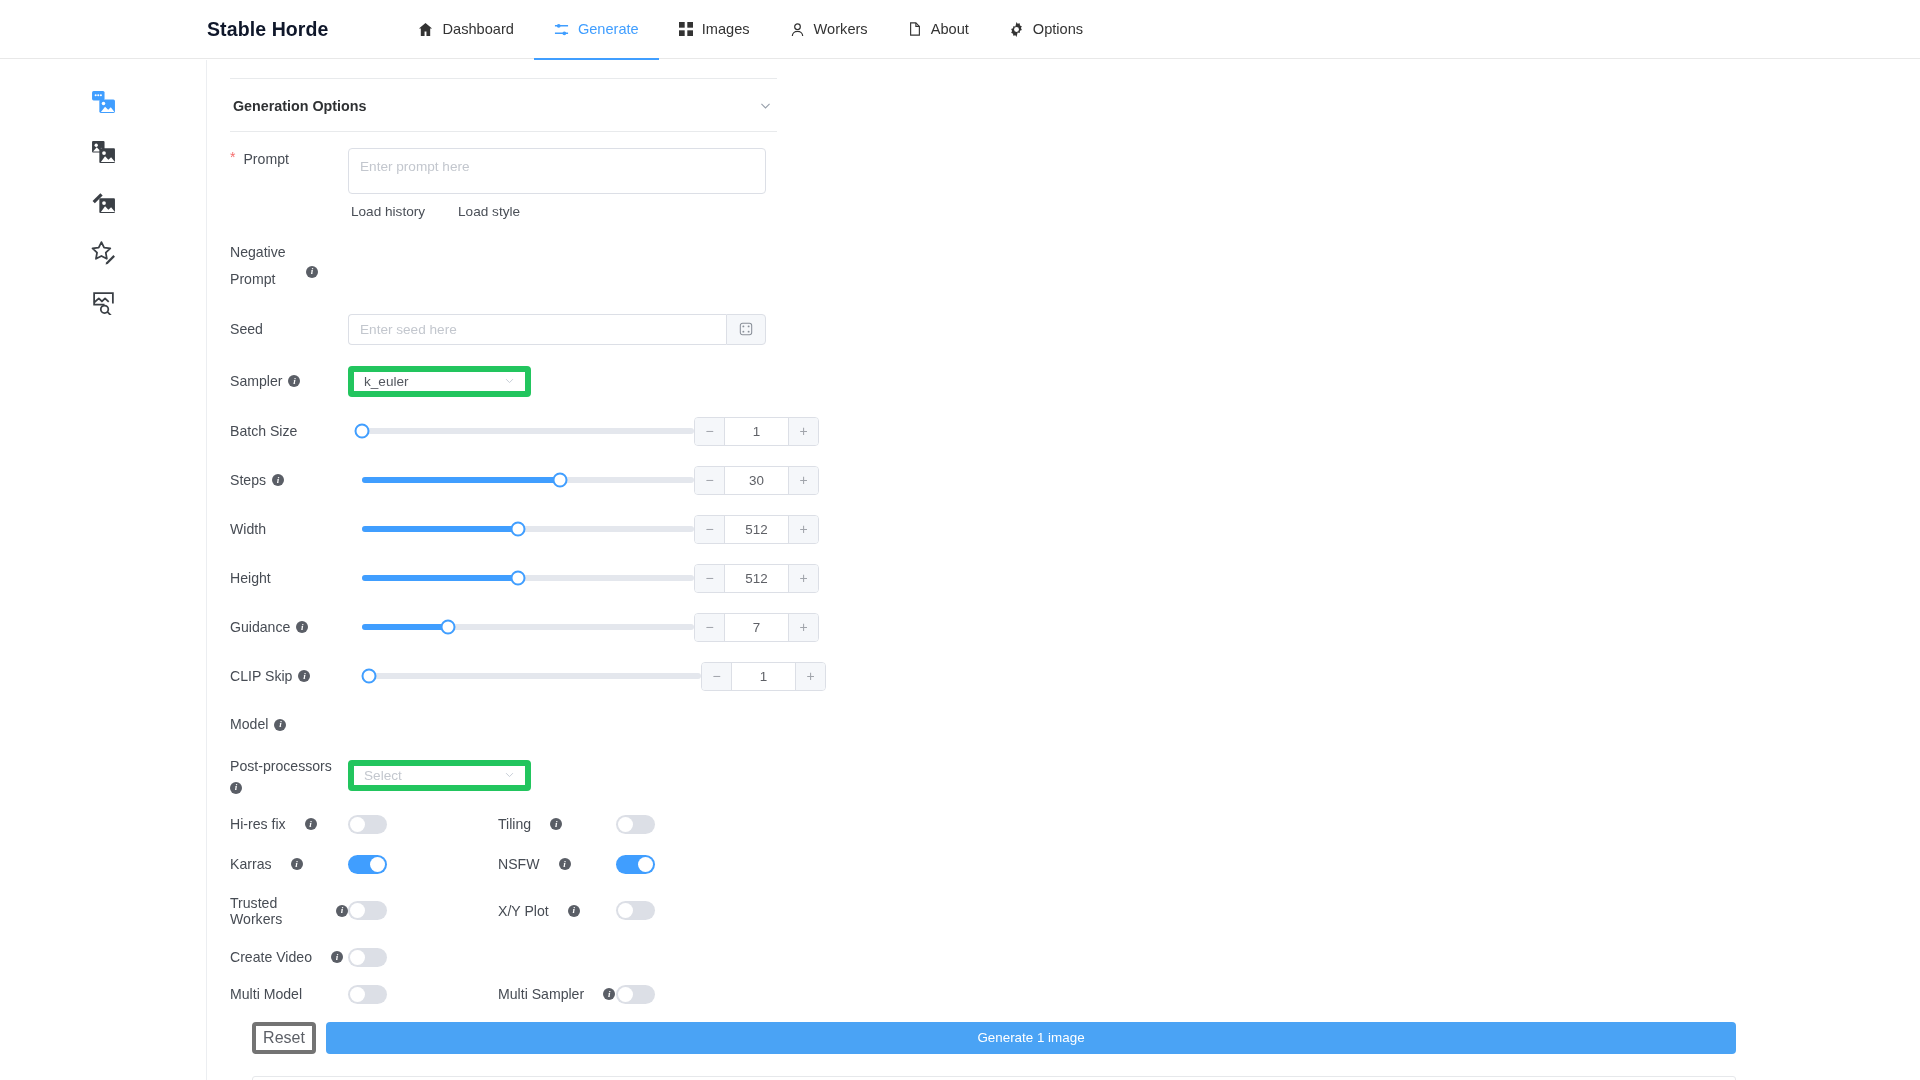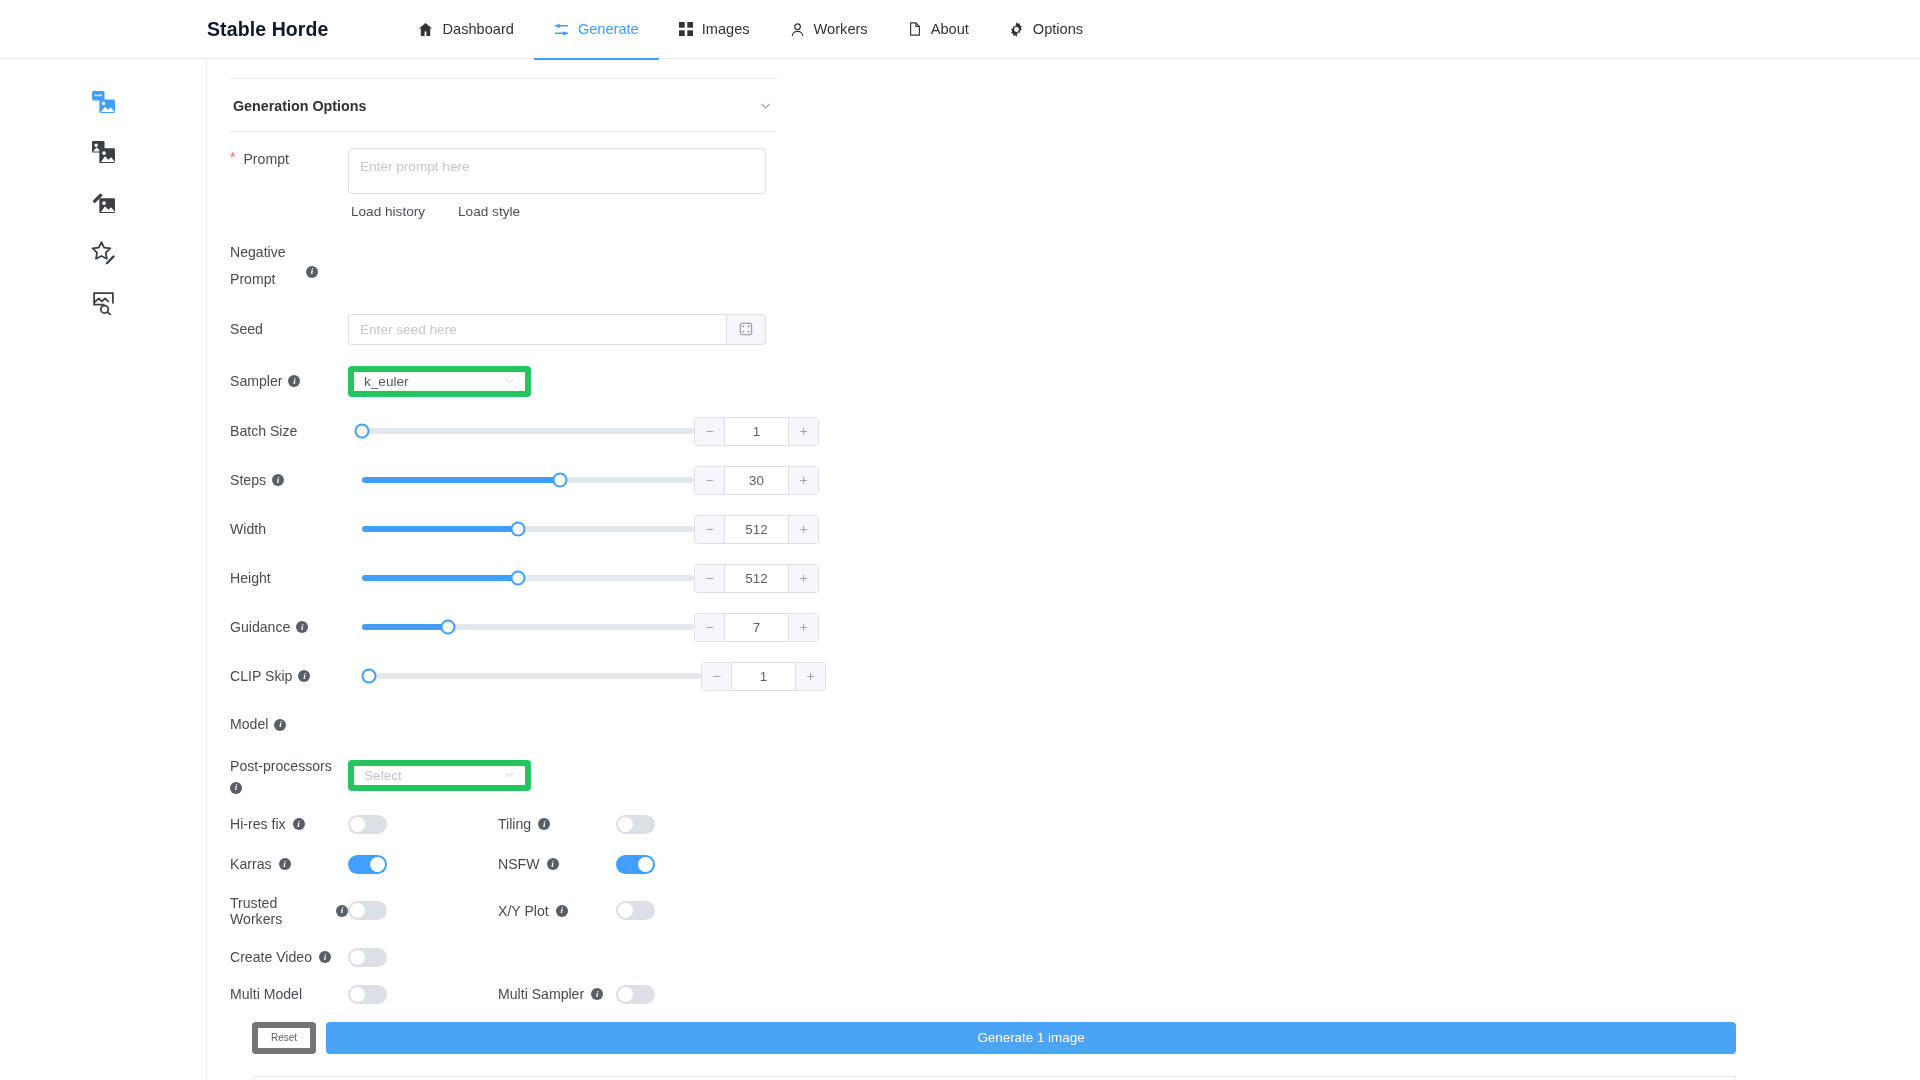--- a/index.html
+++ b/index.html
@@ -253,21 +253,21 @@
     margin-top: 21px;
   }
   .tgcell {
     display: flex;
     align-items: center;
     width: 268px;
   }
   .tgcell .lbl2 {
     font-size: 14.1px;
     color: #474c54;
-    display: flex; align-items: center; gap: 7px;
+    display: flex; align-items: center; gap: 19px;
     width: 118px;
     flex: 0 0 118px;
   }
   .toggle {
     width: 39px; height: 19px;
     border-radius: 10px;
     background: #dcdfe6;
     position: relative;
     cursor: pointer;
     flex: 0 0 auto;
@@ -291,25 +291,25 @@
   }
 
   
   .actionbar {
     display: flex;
     gap: 10px;
     align-items: center;
   }
   .btn-reset {
     width: 64px; height: 32px;
-    border: 6px solid #737373;
+    border: 4px solid #737373;
     border-radius: 4px;
     background: #fff;
     color: #5c5f66;
-    font-size: 10px;
+    font-size: 16px;
     display: flex; align-items: center; justify-content: center;
     cursor: pointer;
     font-family: "Liberation Sans", sans-serif;
   }
   .btn-gen {
     flex: 1;
     height: 32px;
     border: none;
     border-radius: 4px;
     background: #4aa3f5;

